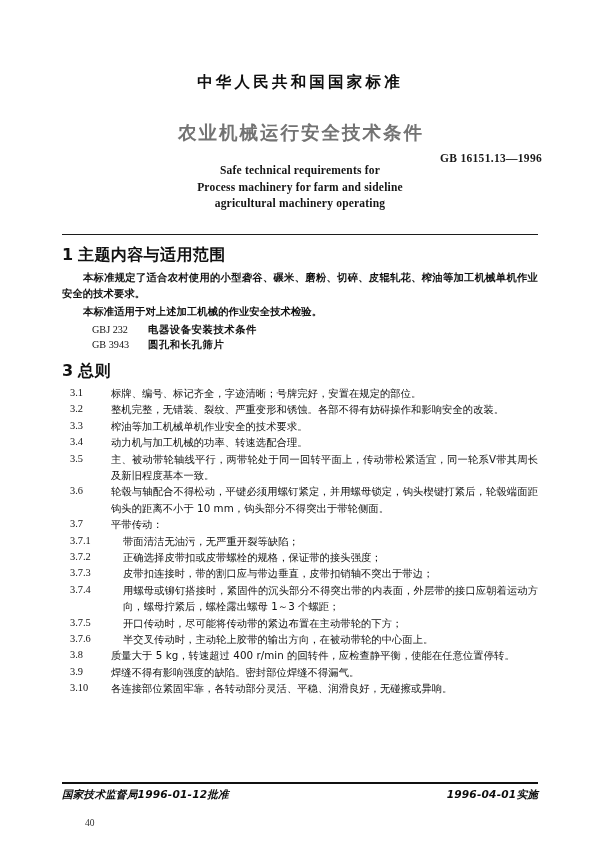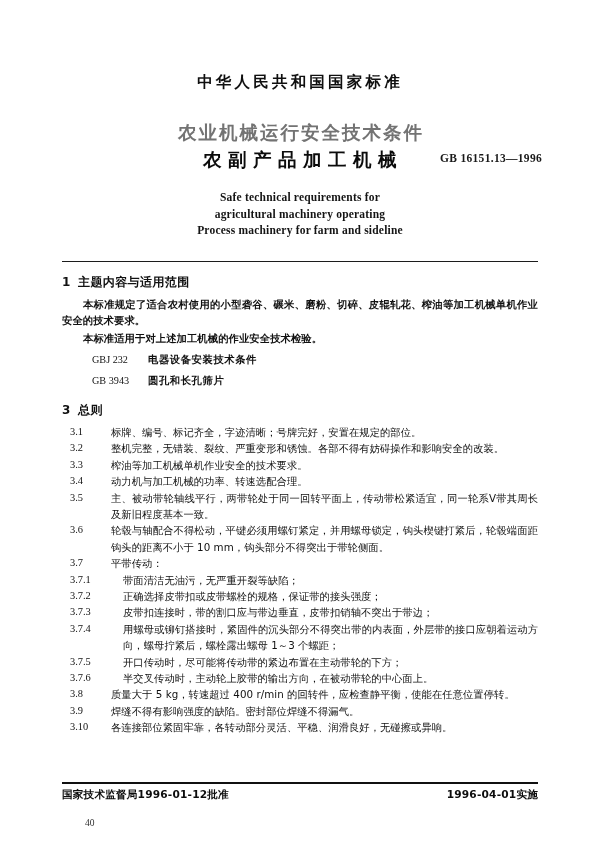--- a/index.html
+++ b/index.html
@@ -98,21 +98,21 @@
   
   .body {
     margin-top: 12px;
     font-size: 10.3px;
     line-height: 16.3px;
     color: #111111;
   }
 
   .sec-head {
     font-weight: bold;
-    font-size: 12px;
+    font-size: 16px;
     margin: 11px 0 6px 0;
     letter-spacing: 0.4px;
   }
   .sec-head .num {
     display: inline-block;
     width: 16px;
   }
 
   .para {
     text-indent: 21px;
@@ -120,21 +120,21 @@
     text-align: justify;
     letter-spacing: 0.1px;
     font-weight: bold;
   }
 
   .ref-list {
     margin: 2px 0 4px 0;
   }
   .ref-row {
     padding-left: 30px;
-    line-height: 20px;
+    line-height: 14px;
     white-space: nowrap;
   }
   .ref-code {
     font-family: "Liberation Serif", "DejaVu Serif", serif;
     font-size: 10.2px;
     display: inline-block;
     min-width: 56px;
   }
   .ref-name {
     font-weight: bold;
@@ -175,20 +175,21 @@
     justify-content: space-between;
     align-items: baseline;
     font-weight: bold;
     font-size: 10.6px;
     letter-spacing: 0.2px;
     color: #0d0d0d;
   }
   .footer .approve,
   .footer .effective {
     white-space: nowrap;
+    font-style: italic;
   }
 
   .page-number {
     position: absolute;
     left: 85px;
     top: 818px;
     font-family: "Liberation Serif", "DejaVu Serif", serif;
     font-size: 9.5px;
     color: #303030;
   }
@@ -196,28 +197,27 @@
 </head>
 <body>
 
 <div class="page">
 
   <div class="masthead">
     <div class="nation-line">中华人民共和国国家标准</div>
 
     <div class="title-block">
       <div class="title-main">农业机械运行安全技术条件</div>
-      <div class="title-sub">农副产品加工机械</div>
       <div class="std-no">GB 16151.13—1996</div>
     </div>
 
     <div class="en-block">
       <div>Safe technical requirements for</div>
+      <div>Process machinery for farm and sideline</div>
       <div>agricultural machinery operating</div>
-      <div>Process machinery for farm and sideline</div>
     </div>
   </div>
 
   <div class="rule-top"></div>
 
   <div class="body">
 
     <div class="sec-head">
       <span class="num">1</span><span>主题内容与适用范围</span>
     </div>

